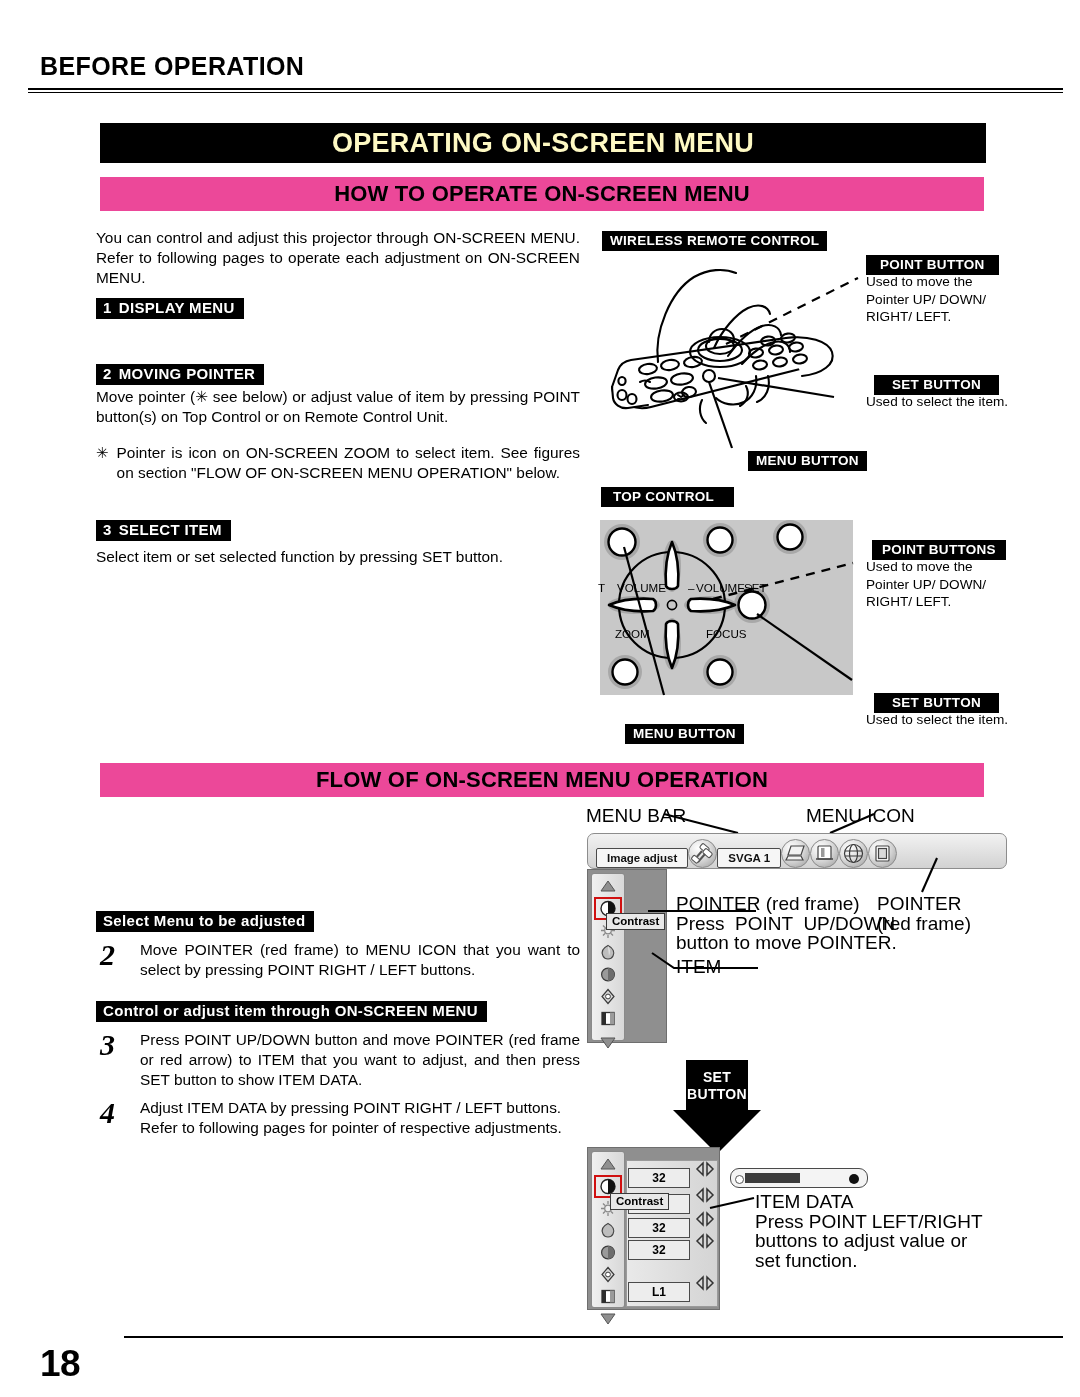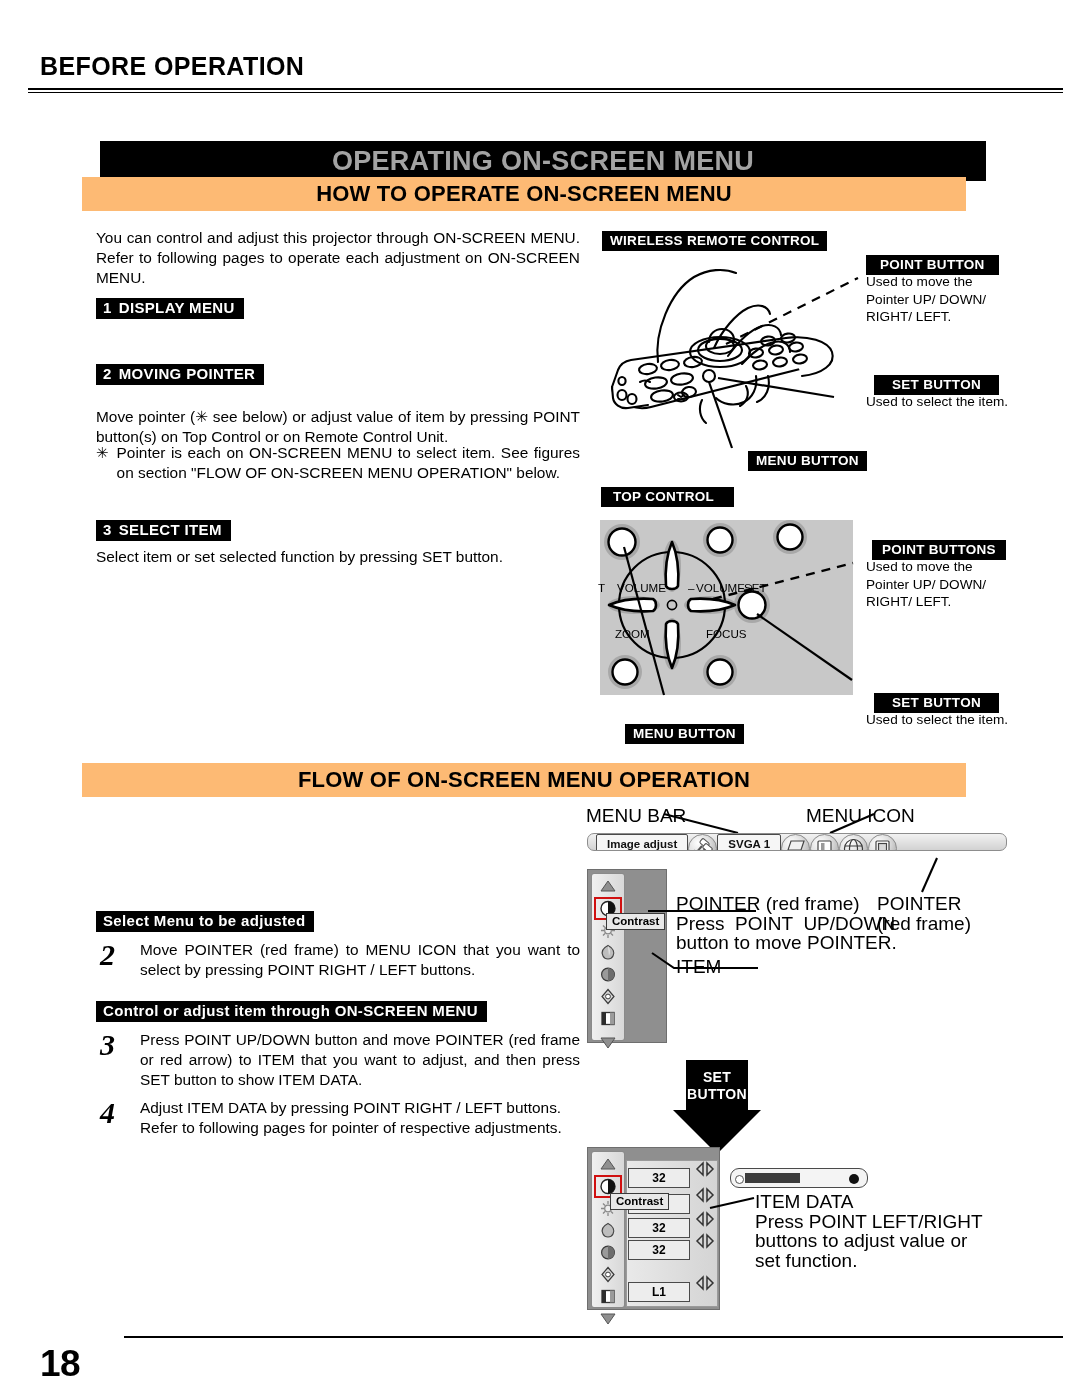--- a/index.html
+++ b/index.html
@@ -21,27 +21,27 @@
   }
   .rule-double{
     position:absolute;left:28px;top:88px;width:1035px;height:5px;
     border-top:2.5px solid #000;border-bottom:1.5px solid #000;
     box-sizing:border-box;
   }
 
   
   .banner-black{
     position:absolute;left:100px;top:123px;width:886px;height:40px;
-    background:#000;color:#a3a3a3;
+    background:#000;color:#fef9c3;
     font-size:27px;font-weight:bold;letter-spacing:.3px;
-    display:flex;align-items:center;justify-content:center;margin-top:18px;
+    display:flex;align-items:center;justify-content:center;
   }
   .banner-gray{
-    position:absolute;left:82px;width:884px;height:34px;
-    background:#fdba74;color:#000;
+    position:absolute;left:100px;width:884px;height:34px;
+    background:#ec4899;color:#000;
     font-size:22px;font-weight:bold;letter-spacing:.2px;
     display:flex;align-items:center;justify-content:center;
   }
   #banner-how{top:177px;}
   #banner-flow{top:763px;}
 
   
   .col-left{position:absolute;left:96px;width:484px;}
   .para{
     font-size:15.4px;line-height:20px;text-align:justify;
@@ -85,25 +85,25 @@
   
   .fig{position:absolute;}
   svg{display:block;overflow:visible;}
 
   
   .topctl{
     position:absolute;left:600px;top:520px;width:253px;height:175px;
     background:#c8c8c8;
   }
   .menubar{
-    position:absolute;left:587px;top:833px;width:420px;height:18px;
+    position:absolute;left:587px;top:833px;width:420px;height:36px;
     background:linear-gradient(#f2f2f2,#d2d2d2);
     border:1px solid #8d8d8d;border-radius:7px;
     box-sizing:border-box;
-    display:flex;align-items:flex-start;gap:0;padding:0 8px;
+    display:flex;align-items:flex-end;gap:0;padding:0 8px;
     overflow:hidden;
   }
   .mb-label{
     background:#f6f6f6;border:1.5px solid #4a4a4a;
     font-size:11.5px;font-weight:bold;color:#111;
     padding:3px 10px;border-radius:2px;white-space:nowrap;
   }
   .mb-icon{
     width:27px;height:27px;border-radius:50%;
     background:radial-gradient(circle at 34% 30%,#ffffff 0%,#e0e0e0 42%,#9a9a9a 100%);
@@ -176,27 +176,27 @@
   <div class="col-left" style="top:228px;">
     <div class="para">You can control and adjust this projector through ON-SCREEN MENU.  Refer to following pages to operate each adjustment on ON-SCREEN MENU.</div>
   </div>
 
   <div class="col-left" style="top:298px;">
     <div class="tagblack"><span class="num">1</span><span>DISPLAY MENU</span></div>
   </div>
 
   <div class="col-left" style="top:364px;">
     <div class="tagblack"><span class="num">2</span><span>MOVING POINTER</span></div>
-    <div class="para" style="margin-top:22px;">Move pointer (✳ see below) or adjust value of item by pressing POINT button(s) on Top Control or on Remote Control Unit.</div>
+    <div class="para" style="margin-top:2px;">Move pointer (✳ see below) or adjust value of item by pressing POINT button(s) on Top Control or on Remote Control Unit.</div>
   </div>
 
   <div class="col-left" style="top:443px;">
     <div class="note">
       <div class="star">✳</div>
-      <div class="txt">Pointer is each on ON-SCREEN MENU to select item.  See figures on section "FLOW OF ON-SCREEN MENU OPERATION" below.</div>
+      <div class="txt">Pointer is icon on ON-SCREEN ZOOM to select item.  See figures on section "FLOW OF ON-SCREEN MENU OPERATION" below.</div>
     </div>
   </div>
 
   <div class="col-left" style="top:520px;">
     <div class="tagblack"><span class="num">3</span><span>SELECT ITEM</span></div>
     <div class="para nj" style="margin-top:6px;">Select item or set selected function by pressing SET button.</div>
   </div>
 
   <div class="chip" style="left:602px;top:231px;">WIRELESS REMOTE CONTROL</div>
 

